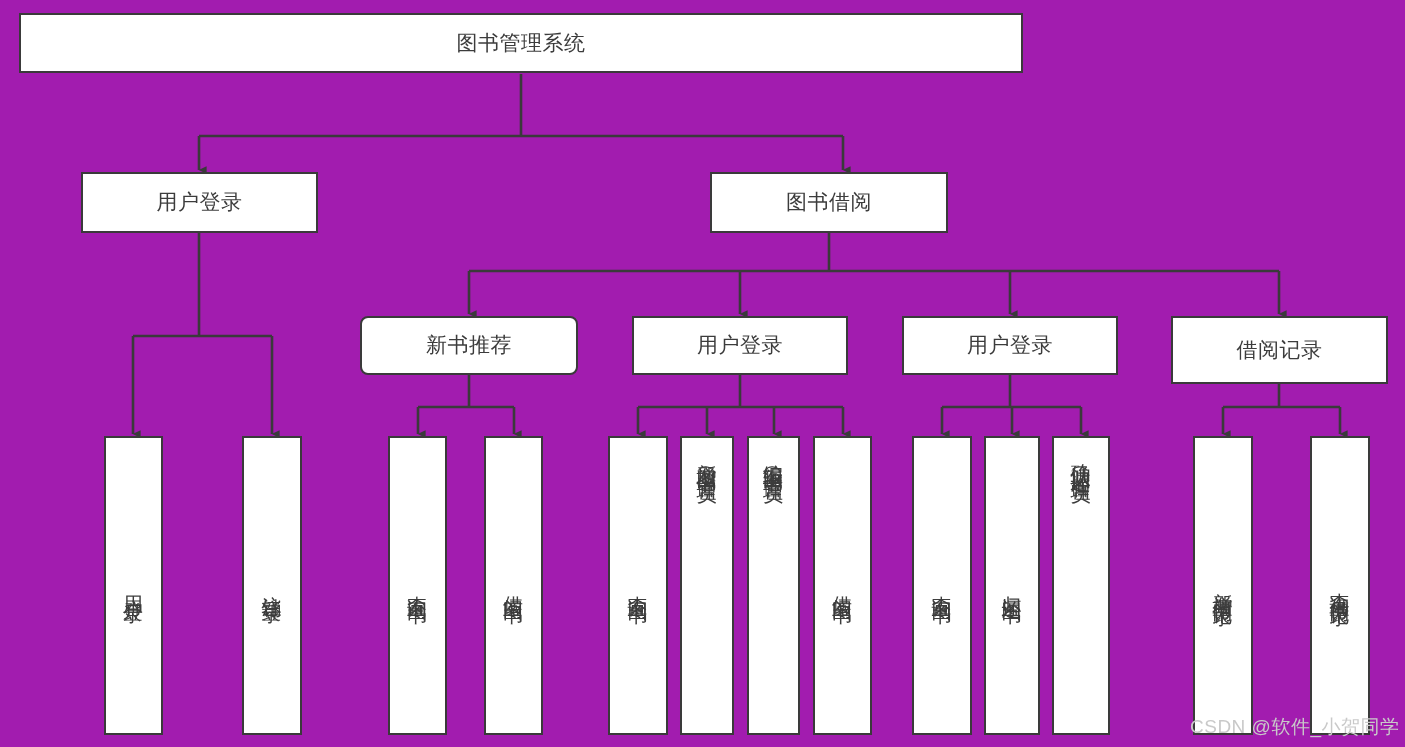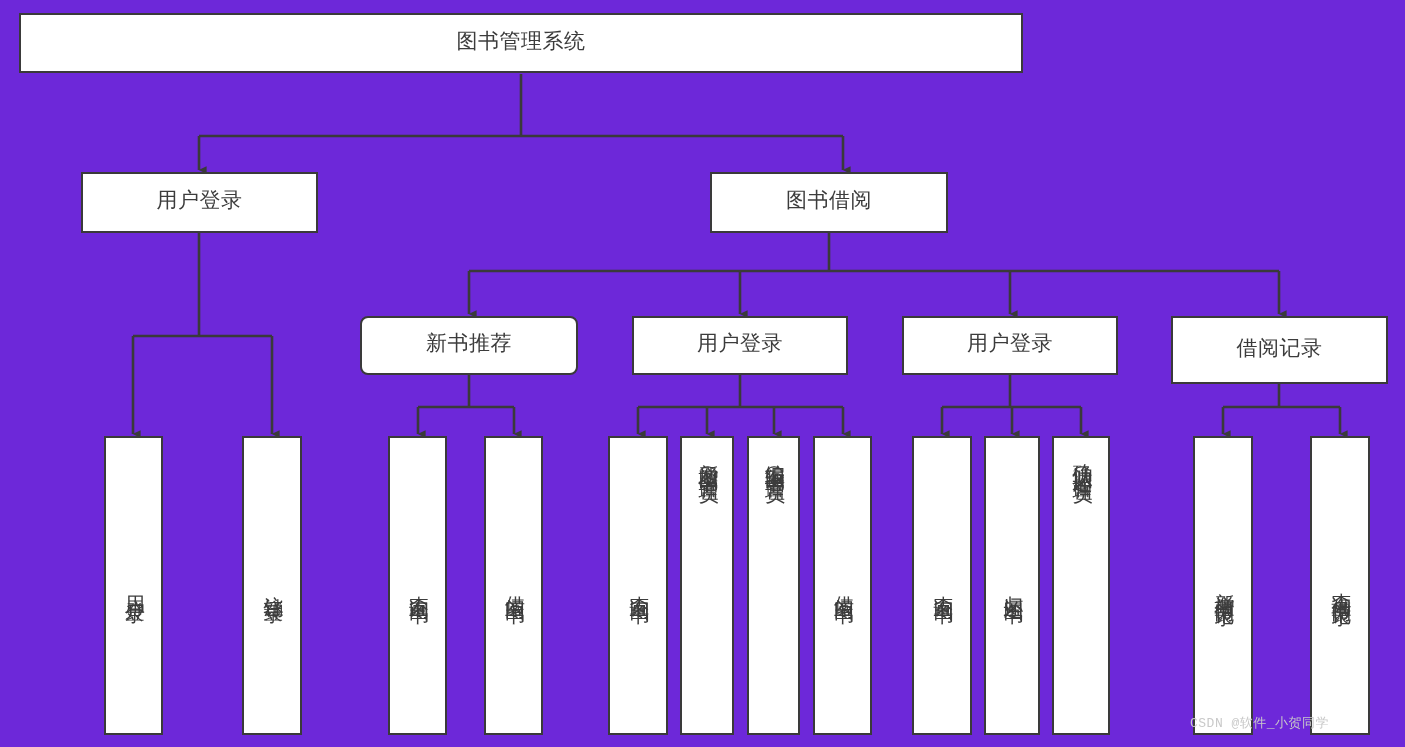--- a/index.html
+++ b/index.html
@@ -8,23 +8,22 @@
     padding: 0;
     background: #ffffff;
   }
   body {
     font-family: "Liberation Sans", "DejaVu Sans", sans-serif;
   }
   #diagram-canvas {
     position: relative;
     width: 1405px;
     height: 747px;
-    background: #6d28d9;
+    background: #a21caf;
     overflow: hidden;
-    font-family: Liberation Mono, monospace;
   }
   #edges-layer {
     position: absolute;
     left: 0;
     top: 0;
     width: 1405px;
     height: 747px;
     pointer-events: none;
   }
   .node {
@@ -66,21 +65,21 @@
     white-space: nowrap;
     margin: 0 auto;
   }
   
   .node.vert.short {
     align-items: center;
     padding-top: 0;
   }
   .watermark {
     position: absolute;
-    font-size: 13px;
+    font-size: 19px;
     color: #c9c9c9;
     white-space: nowrap;
     letter-spacing: 0.5px;
     user-select: none;
   }
 </style>
 </head>
 <body>
 
 <div id="diagram-canvas">

